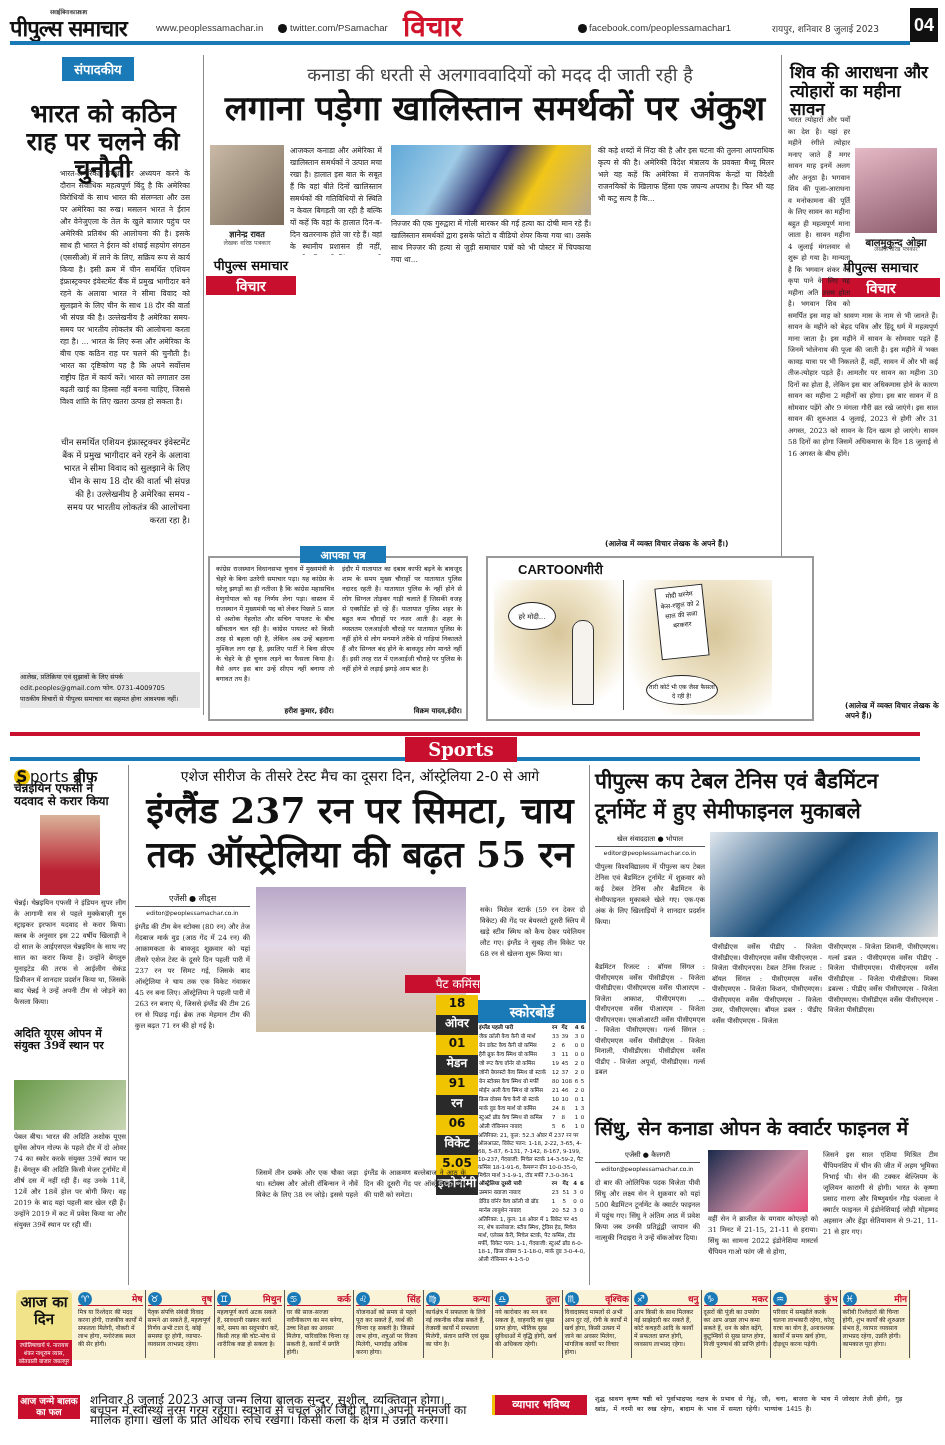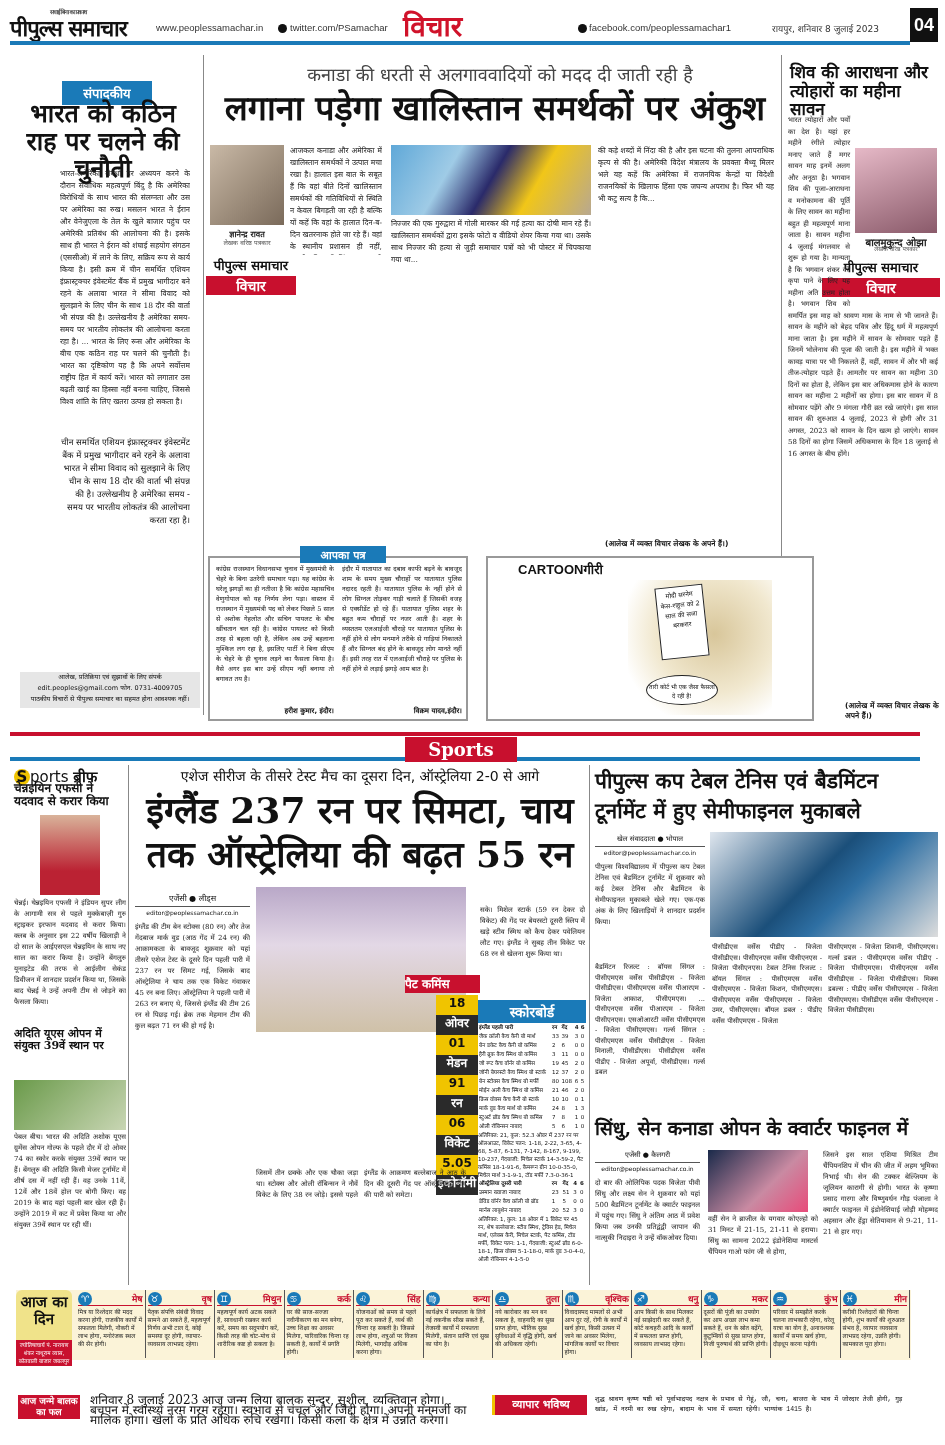--- a/index.html
+++ b/index.html
@@ -40,26 +40,26 @@
   <div class="abs logo"><span class="logo-small">सचाई बिना का प्रकाश</span><span>पीपुल्स समाचार</span></div>
   <span class="abs mh-link" style="left:148px">www.peoplessamachar.in</span>
   <span class="abs mh-link" style="left:270px"><span style="display:inline-block;width:9px;height:9px;border-radius:50%;background:#111;margin-right:3px;vertical-align:middle"></span><span>twitter.com/PSamachar</span></span>
   <span class="abs mh-section">विचार</span>
   <span class="abs mh-link" style="left:570px"><span style="display:inline-block;width:9px;height:9px;border-radius:50%;background:#111;margin-right:2px;vertical-align:middle"></span><span>facebook.com/peoplessamachar1</span></span>
   <span class="abs mh-link" style="left:764px;font-family:'DejaVu Sans',sans-serif;font-size:9px">रायपुर, शनिवार 8 जुलाई 2023</span>
   <div class="abs pageno">04</div>
 </div>
 <div class="abs blueline"></div>
 
-<div class="abs tag" style="left:62px;top:81px;width:90px">संपादकीय</div>
+<div class="abs tag" style="left:62px;top:57px;width:72px">संपादकीय</div>
 <div class="abs headline" style="left:18px;top:100px;width:170px;font-size:25px;text-align:center">भारत को कठिन राह पर चलने की चुनौती</div>
 <div class="abs txt" style="left:60px;top:168px;width:130px;height:268px">भारत-अमेरिका संबंधों पर अध्ययन करने के दौरान सर्वाधिक महत्वपूर्ण बिंदु है कि अमेरिका विरोधियों के साथ भारत की संलग्नता और उस पर अमेरिका का रुख। मसलन भारत ने ईरान और वेनेजुएला के तेल के खुले बाजार पहुंच पर अमेरिकी प्रतिबंध की आलोचना की है। इसके साथ ही भारत ने ईरान को शंघाई सहयोग संगठन (एससीओ) में लाने के लिए, सक्रिय रूप से कार्य किया है। इसी क्रम में चीन समर्थित एशियन इंफ्रास्ट्रक्चर इंवेस्टमेंट बैंक में प्रमुख भागीदार बने रहने के अलावा भारत ने सीमा विवाद को सुलझाने के लिए चीन के साथ 18 दौर की वार्ता भी संपन्न की है। उल्लेखनीय है अमेरिका समय-समय पर भारतीय लोकतंत्र की आलोचना करता रहा है। ... भारत के लिए रूस और अमेरिका के बीच एक कठिन राह पर चलने की चुनौती है। भारत का दृष्टिकोण यह है कि अपने सर्वोत्तम राष्ट्रीय हित में कार्य करें। भारत को लगातार उस बढ़ती खाई का हिस्सा नहीं बनना चाहिए, जिससे विश्व शांति के लिए खतरा उत्पन्न हो सकता है।</div>
 <div class="abs" style="left:60px;top:436px;width:130px;height:130px;font-size:8.5px;line-height:13px;text-align:right;font-family:'DejaVu Serif',serif;overflow:hidden">चीन समर्थित एशियन इंफ्रास्ट्रक्चर इंवेस्टमेंट बैंक में प्रमुख भागीदार बने रहने के अलावा भारत ने सीमा विवाद को सुलझाने के लिए चीन के साथ 18 दौर की वार्ता भी संपन्न की है। उल्लेखनीय है अमेरिका समय - समय पर भारतीय लोकतंत्र की आलोचना करता रहा है।</div>
 
-<div class="abs" style="left:20px;top:672px;width:180px;height:36px;background:#e6e6e6;text-align:center;font-size:6.5px;line-height:11px">
+<div class="abs" style="left:20px;top:672px;width:180px;height:36px;background:#e6e6e6;font-size:6.5px;line-height:11px">
   <div>आलेख, प्रतिक्रिया एवं सुझावों के लिए संपर्क</div>
   <div>edit.peoples@gmail.com फोन. 0731-4009705</div>
   <div>पाठकीय विचारों से पीपुल्स समाचार का सहमत होना आवश्यक नहीं।</div>
 </div>
 <div class="abs vline" style="left:203px;top:55px;height:660px"></div>
 
 <div class="abs" style="left:230px;top:62px;width:540px;font-size:18px;color:#444;font-family:'DejaVu Sans',sans-serif;text-align:center">कनाडा की धरती से अलगाववादियों को मदद दी जाती रही है</div>
 <div class="abs headline" style="left:210px;top:90px;width:570px;font-size:34px;text-align:center;white-space:nowrap">लगाना पड़ेगा खालिस्तान समर्थकों पर अंकुश</div>
 <div class="abs photo" style="left:210px;top:145px;width:74px;height:80px"></div>
 <div class="abs caption" style="left:210px;top:228px;width:74px;font-weight:bold">ज्ञानेन्द्र रावत</div>
@@ -90,20 +90,24 @@
 <div class="abs box-border" style="left:208px;top:556px;width:260px;height:165px">
   <div class="tag" style="position:absolute;left:90px;top:-12px;width:86px;font-size:11px;padding:1px 8px">आपका पत्र</div>
   <div class="txt" style="position:absolute;left:6px;top:6px;width:118px;height:140px;font-size:6.5px;line-height:10px">कांग्रेस राजस्थान विधानसभा चुनाव में मुख्यमंत्री के चेहरे के बिना उतरेगी समाचार पढ़ा। यह कांग्रेस के घरेलू झगड़ों का ही नतीजा है कि कांग्रेस महासचिव वेणुगोपाल को यह निर्णय लेना पड़ा। वास्तव में राजस्थान में मुख्यमंत्री पद को लेकर पिछले 5 साल से अशोक गेहलोत और सचिन पायलट के बीच खींचतान चल रही है। कांग्रेस पायलट को किसी तरह से बहला रही है, लेकिन अब उन्हें बहलाना मुश्किल लग रहा है, इसलिए पार्टी ने बिना सीएम के चेहरे के ही चुनाव लड़ने का फैसला किया है। वैसे अगर इस बार उन्हें सीएम नहीं बनाया तो बगावत तय है।</div>
   <div style="position:absolute;left:6px;top:148px;width:118px;text-align:right;font-size:7px;font-weight:bold">हरीश कुमार, इंदौर।</div>
   <div class="txt" style="position:absolute;left:132px;top:6px;width:120px;height:140px;font-size:6.5px;line-height:10px">इंदौर में यातायात का दबाव काफी बढ़ने के बावजूद शाम के समय मुख्य चौराहों पर यातायात पुलिस नदारद रहती है। यातायात पुलिस के नहीं होने से लोग सिग्नल तोड़कर गाड़ी चलाते हैं जिसकी वजह से एक्सीडेंट हो रहे हैं। यातायात पुलिस शहर के बहुत कम चौराहों पर नजर आती है। शहर के व्यस्ततम एलआईजी चौराहे पर यातायात पुलिस के नहीं होने से लोग मनमाने तरीके से गाड़ियां निकालते हैं और सिग्नल बंद होने के बावजूद लोग मानते नहीं हैं। इसी तरह रात में एलआईजी चौराहे पर पुलिस के नहीं होने से लड़ाई झगड़े आम बात है।</div>
   <div style="position:absolute;left:132px;top:148px;width:120px;text-align:right;font-size:7px;font-weight:bold">विक्रम यादव,इंदौर।</div>
 </div>
 
 <div class="abs box-border" style="left:486px;top:556px;width:328px;height:165px;background:#fff">
   <div style="position:absolute;left:30px;top:2px;font-weight:bold;font-size:13px;font-family:'Liberation Sans',sans-serif">CARTOONगीरी</div>
+  <div style="position:absolute;left:6px;top:22px;width:130px;height:130px;border-right:1px solid #555;background:radial-gradient(circle at 50% 40%,#d8c69a 0%,#f1e8cf 50%,#fff 80%)">
+    <div style="position:absolute;left:14px;top:22px;width:48px;height:28px;border:1px solid #222;border-radius:50%;background:#fff;font-size:7px;text-align:center;line-height:28px">हरे मोदी...</div>
+    <div style="position:absolute;left:78px;top:40px;width:22px;height:85px;background:#f6f3ee;border:1px solid #333;border-radius:10px 10px 0 0"></div>
+  </div>
   <div style="position:absolute;left:140px;top:22px;width:144px;height:135px;background:radial-gradient(circle at 60% 40%,#d8c69a 0%,#f1e8cf 50%,#fff 80%)">
     <div style="position:absolute;left:30px;top:6px;width:48px;height:72px;border:1px solid #222;background:#fff;font-size:6.5px;line-height:10px;text-align:center;padding:3px;transform:rotate(-6deg)">मोदी सरनेम केस-राहुल को 2 साल की सजा बरकरार</div>
     <div style="position:absolute;left:18px;top:95px;width:72px;height:30px;border:1px solid #222;border-radius:50%;background:#fff;font-size:6px;text-align:center;padding-top:6px;line-height:9px">तारी कोर्ट भी एक जैसा फैसला दे रही है!</div>
   </div>
 </div>
 
 <div class="abs redline" style="left:10px;top:732px;width:910px"></div>
 <div class="abs redline" style="left:10px;top:757px;width:910px;background:#1a7ab8;height:4px"></div>
 <div class="abs sports-tab" style="left:405px;top:737px;width:112px">Sports</div>
 
@@ -115,21 +119,21 @@
 <div class="abs photo" style="left:14px;top:1080px;width:112px;height:50px;background:linear-gradient(135deg,#6a9a4a,#c9d6b4)"></div>
 <div class="abs txt" style="left:14px;top:1132px;width:112px;height:150px;font-size:7px;line-height:11px">पेबल बीच। भारत की अदिति अशोक यूएस ग्रुमेंस ओपन गोल्फ के पहले दौर में दो ओवर 74 का स्कोर करके संयुक्त 39वें स्थान पर हैं। बेंगलुरु की अदिति किसी मेजर टूर्नामेंट में शीर्ष दस में नहीं रही हैं। वह उनके 11वें, 12वें और 18वें होल पर बोगी किए। वह 2019 के बाद यहां पहली बार खेल रही हैं। उन्होंने 2019 में कट में प्रवेश किया था और संयुक्त 39वें स्थान पर रही थीं।</div>
 <div class="abs vline" style="left:128px;top:765px;height:520px"></div>
 
 <div class="abs" style="left:135px;top:766px;width:450px;font-size:14px;text-align:center;font-family:'DejaVu Sans',sans-serif">एशेज सीरीज के तीसरे टेस्ट मैच का दूसरा दिन, ऑस्ट्रेलिया 2-0 से आगे</div>
 <div class="abs headline" style="left:135px;top:788px;width:450px;font-size:36px;text-align:center;line-height:44px">इंग्लैंड 237 रन पर सिमटा, चाय तक ऑस्ट्रेलिया की बढ़त 55 रन</div>
 <div class="abs" style="left:135px;top:892px;width:115px;text-align:center;font-size:8px">एजेंसी ● लीड्स</div>
 <div class="abs" style="left:135px;top:906px;width:115px;text-align:center;font-size:6px;border-top:1px solid #555;padding-top:2px">editor@peoplessamachar.co.in</div>
 <div class="abs txt" style="left:135px;top:922px;width:115px;height:350px;font-size:7px;line-height:11px">इंग्लैंड की टीम बेन स्टोक्स (80 रन) और तेज गेंदबाज मार्क वुड (आठ गेंद में 24 रन) की आक्रामकता के बावजूद शुक्रवार को यहां तीसरे एशेज टेस्ट के दूसरे दिन पहली पारी में 237 रन पर सिमट गई, जिसके बाद ऑस्ट्रेलिया ने चाय तक एक विकेट गंवाकर 45 रन बना लिए। ऑस्ट्रेलिया ने पहली पारी में 263 रन बनाए थे, जिससे इंग्लैंड की टीम 26 रन से पिछड़ गई। ब्रेक तक मेहमान टीम की कुल बढ़त 71 रन की हो गई है।</div>
 <div class="abs" style="left:256px;top:887px;width:210px;height:145px;background:linear-gradient(180deg,#b9a8c8 0%,#e3d8e6 40%,#cfc1a8 100%)"></div>
-<div class="abs" style="left:405px;top:975px;width:75px;height:18px;background:#c8102e;color:#fff;font-weight:bold;font-size:12px;text-align:left;line-height:18px">पैट कमिंस</div>
+<div class="abs" style="left:405px;top:975px;width:75px;height:18px;background:#c8102e;color:#fff;font-weight:normal;font-size:12px;text-align:right;line-height:18px">पैट कमिंस</div>
 <div class="abs" style="left:436px;top:995px;width:42px">
   <div class="stat">18</div>
   <div class="stat dark">ओवर</div>
   <div class="stat">01</div>
   <div class="stat dark">मेडन</div>
   <div class="stat">91</div>
   <div class="stat dark">रन</div>
   <div class="stat">06</div>
   <div class="stat dark">विकेट</div>
   <div class="stat">5.05</div>

